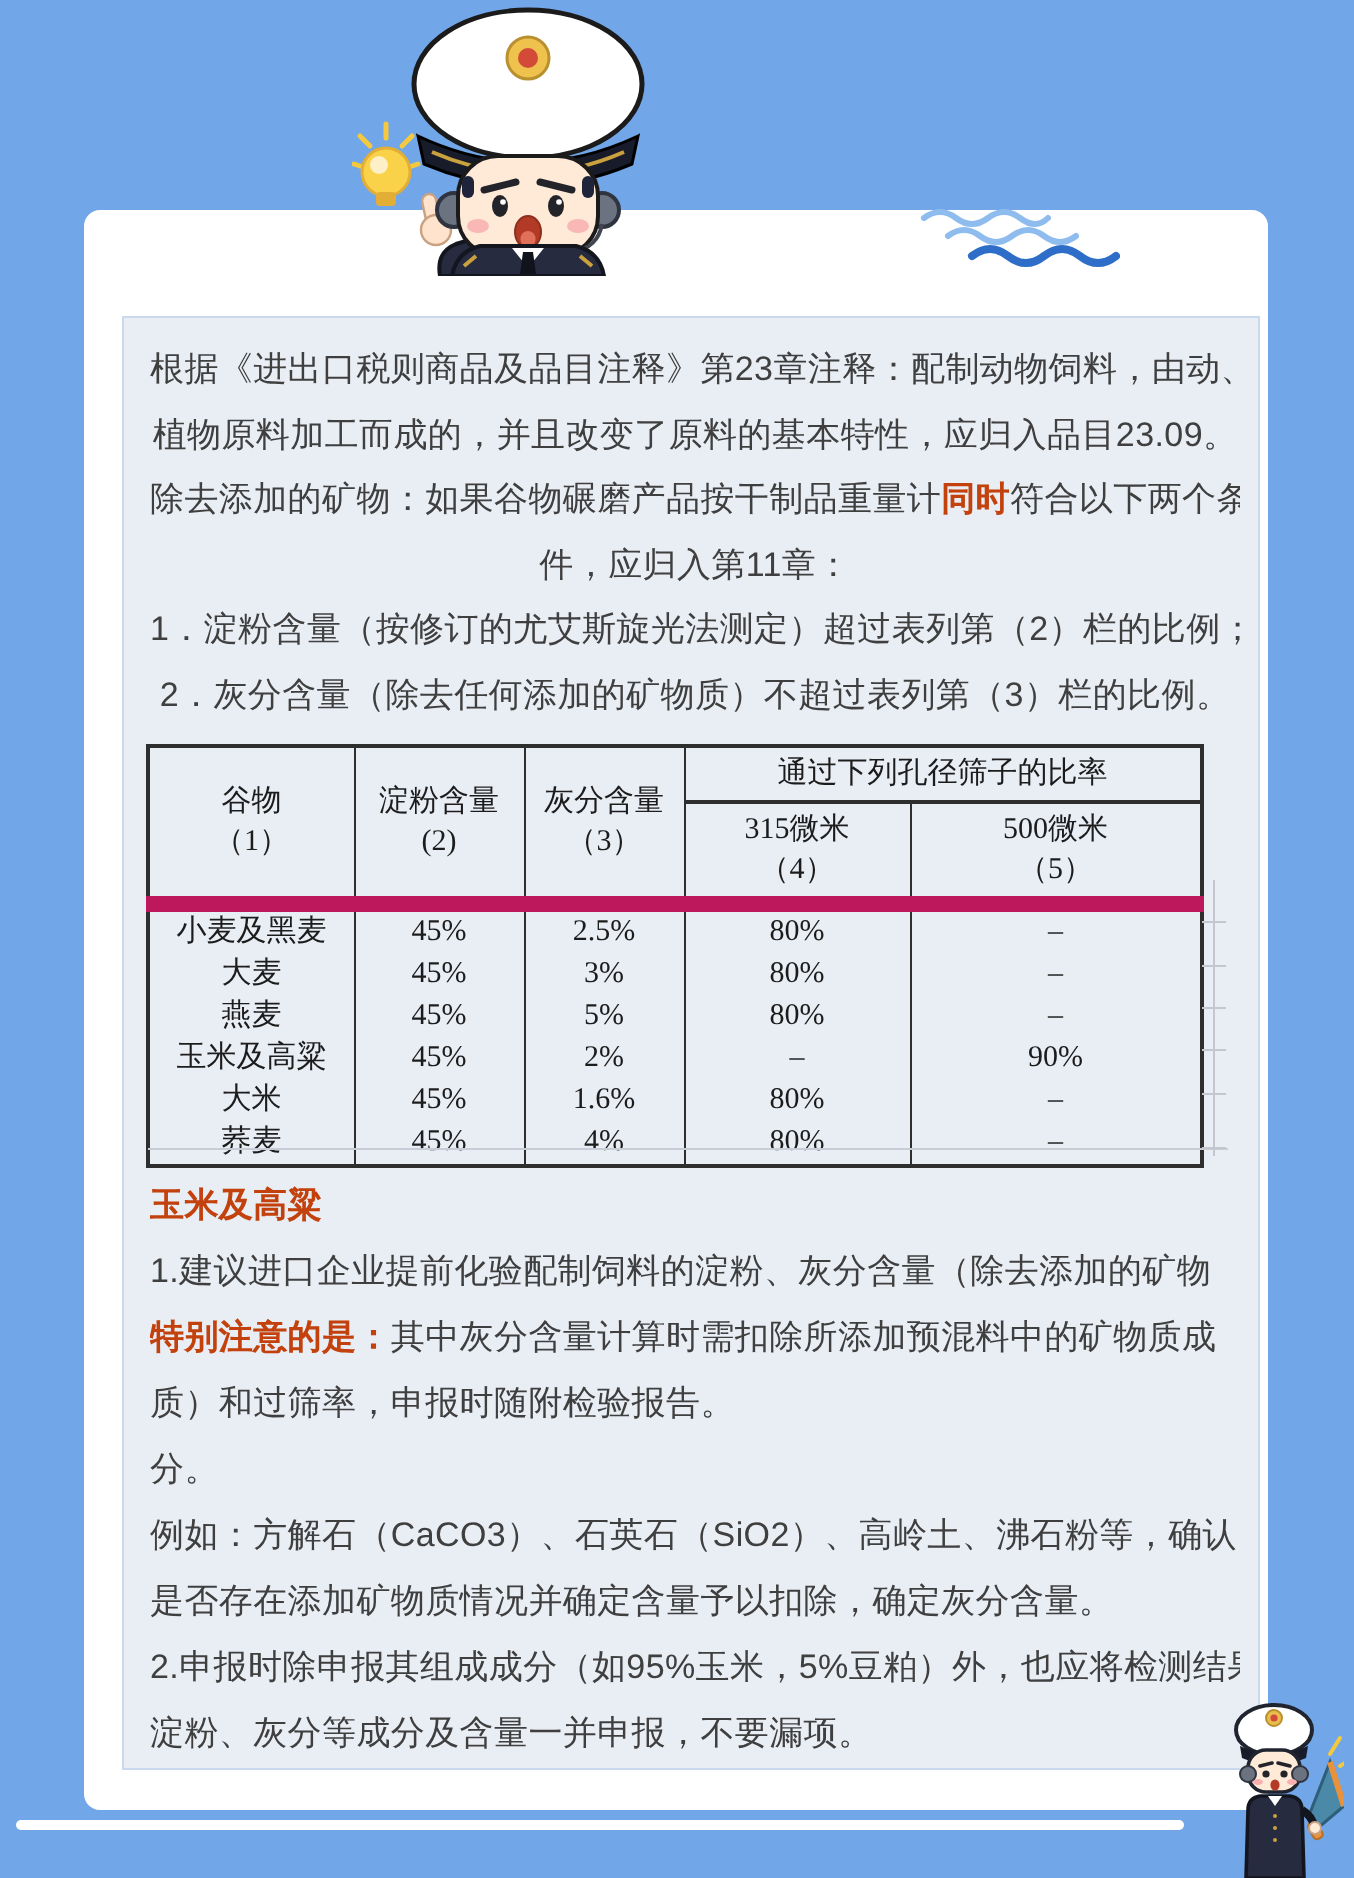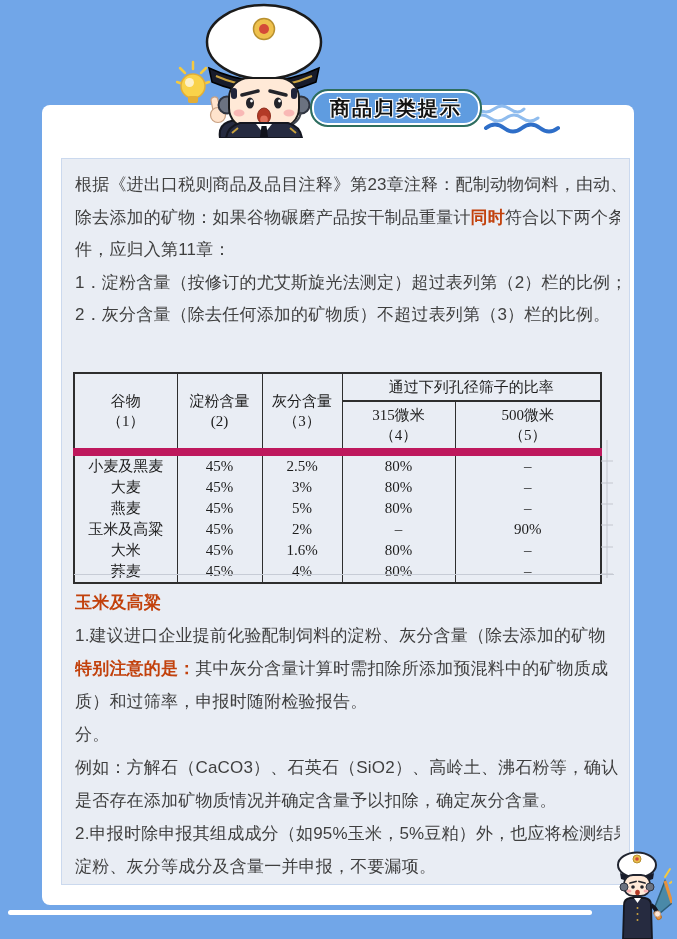--- a/index.html
+++ b/index.html
@@ -3,21 +3,21 @@
 <meta charset="utf-8">
 <style>
   html,body{margin:0;padding:0;}
   .stage{position:relative;width:677px;height:939px;background:#71A6E8;overflow:hidden;
          font-family:"Liberation Sans","DejaVu Sans",sans-serif;}
   .card{position:absolute;left:42px;top:105px;width:592px;height:800px;background:#ffffff;
         border-radius:8px;z-index:1;}
   .panel{position:absolute;left:61px;top:158px;width:569px;height:727px;background:#E9EDF4;
          border:1px solid #CBD9EE;box-sizing:border-box;z-index:2;}
   
-  .intro{position:absolute;left:13px;top:10px;width:545px;color:#3F3F3F;font-size:17px;letter-spacing:.2px;}
+  .intro{position:absolute;left:13px;top:10px;width:545px;color:#3F3F3F;font-size:17px;letter-spacing:.2px;text-align:center;}
   .ln{height:32.5px;line-height:32.5px;white-space:nowrap;overflow:hidden;}
   .b{font-weight:bold;color:#c2410c;}
   
   .grain-table{position:absolute;left:11px;top:213px;width:527px;border-collapse:collapse;
         table-layout:fixed;background:#E9EDF4;color:#1c1c1c;
         font-family:"Liberation Serif","DejaVu Serif",serif;}
   .grain-table{border:2px solid #2e2e2e;}
   .grain-table th{border:1px solid #2e2e2e;font-weight:normal;font-size:15px;line-height:20px;padding:1px 0;}
   .grain-table thead tr.h2 th{border-bottom:2px solid #2e2e2e;height:44px;}
   .grain-table th.span2{border-bottom:2px solid #2e2e2e;}
@@ -97,33 +97,31 @@
       <ellipse cx="88" cy="117.5" rx="3.8" ry="4" fill="#E0705A"></ellipse>
     </g>
     <path d="M125,110 Q123,122 110,124" fill="none" stroke="#40454F" stroke-width="2"></path>
     <rect x="102" y="121" width="10" height="6" rx="3" fill="#565C69" stroke="#333333"></rect>
     <path d="M50,136 Q52,124 64,121 L112,121 Q124,124 126,136 Z" fill="#262B40" stroke="#14161F" stroke-width="2"></path>
     <path d="M80,122 L88,132 L96,122 Z" fill="#FFFFFF"></path>
     <path d="M85.5,124 L90.5,124 L92,135 L84,135 Z" fill="#11131C"></path>
     <path d="M56,131 L62,126 M120,131 L114,126" stroke="#C9A23F" stroke-width="2"></path>
   </svg>
 
-  <div class="banner">
-    <span class="banner-text">商品归类提示</span>
-  </div>
   <svg class="waves" width="100" height="34" viewBox="0 0 100 34">
     <path d="M2,7 Q10,1 18,7 T34,7 T50,7 T64,7" fill="none" stroke="#8FBCEE" stroke-width="3" stroke-linecap="round"></path>
     <path d="M14,16 Q22,10 30,16 T46,16 T62,16 T78,16" fill="none" stroke="#8FBCEE" stroke-width="3" stroke-linecap="round"></path>
     <path d="M26,26 Q35,19 44,26 T62,26 T80,26 T98,26" fill="none" stroke="#2E6EC8" stroke-width="4" stroke-linecap="round"></path>
   </svg>
 
   <div class="panel">
 
     <div class="intro">
       <div class="ln">根据《进出口税则商品及品目注释》第23章注释：配制动物饲料，由动、</div>
+      <div class="ln">植物原料加工而成的，并且改变了原料的基本特性，应归入品目23.09。</div>
       <div class="ln"><span>除去添加的矿物：如果谷物碾磨产品按干制品重量计</span><span class="b">同时</span><span>符合以下两个条</span></div>
       <div class="ln">件，应归入第11章：</div>
       <div class="ln">1．淀粉含量（按修订的尤艾斯旋光法测定）超过表列第（2）栏的比例；</div>
       <div class="ln">2．灰分含量（除去任何添加的矿物质）不超过表列第（3）栏的比例。</div>
     </div>
 
     <table class="grain-table">
       <colgroup>
           <col style="width:103px">
           <col style="width:85px">

